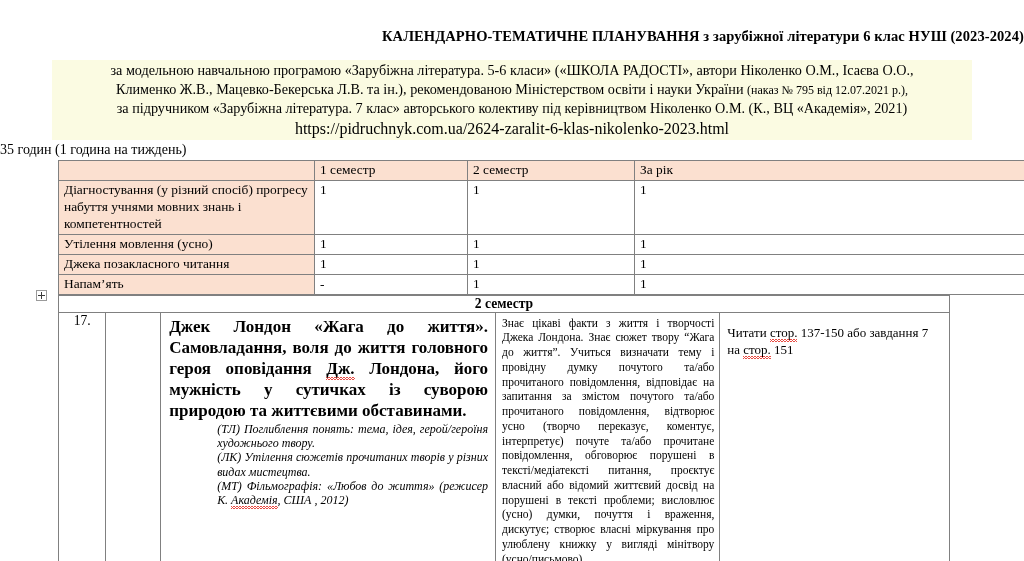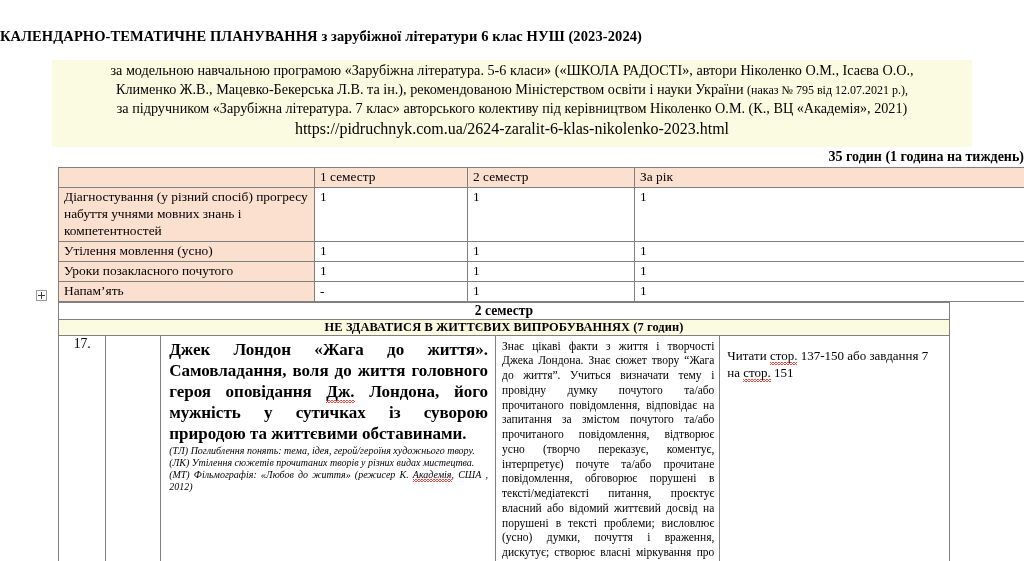--- a/index.html
+++ b/index.html
@@ -18,52 +18,52 @@
 
   .page {
     position: relative;
     width: 1024px;
     height: 561px;
     background: #ffffff;
   }
 
   
   .doc-title {
-    text-align: left;
+    text-align: right;
     font-weight: bold;
     font-size: 14.5px;
     letter-spacing: 0.1px;
     padding-top: 28px;
     line-height: 1.2;
   }
 
   
   .intro {
     margin: 15px 52px 0 52px;
     background: #fbfbe2;
     text-align: center;
     font-size: 14.2px;
     line-height: 1.32;
-    padding: 1px 4px 8px 4px;
+    padding: 1px 4px 1px 4px;
   }
   .intro p {
     margin: 0;
     text-align: center;
   }
   .intro .small {
     font-size: 12px;
   }
   .intro .url {
     font-size: 16px;
   }
 
   
   .hours-line {
-    text-align: right;
-    font-weight: bold;
+    text-align: left;
+    font-weight: normal;
     font-size: 14px;
     margin-top: 1px;
     line-height: 1.25;
   }
 
   
   .summary-wrap {
     margin: 2px 0 0 58px;
     width: 892px;
   }
@@ -168,24 +168,25 @@
     padding: 3px 7px 2px 8px;
   }
   .main-title {
     font-weight: bold;
     font-size: 17px;
     line-height: 1.24;
     text-align: justify;
   }
   .notes {
     font-style: italic;
-    font-size: 10px;
+    font-size: 12px;
     line-height: 1.19;
     text-align: justify;
     margin-top: 1px;
+    margin-left: 48px;
   }
   .notes p { margin: 0; }
 
   .out-cell {
     padding: 3px 5px 2px 6px;
     font-size: 11.5px;
     line-height: 1.285;
     text-align: justify;
   }
   .hw-cell {
@@ -245,21 +246,21 @@
         <td class="val col-c">1</td>
         <td class="val">1</td>
       </tr>
       <tr>
         <td class="label">Утілення мовлення (усно)</td>
         <td class="val col-b">1</td>
         <td class="val col-c">1</td>
         <td class="val">1</td>
       </tr>
       <tr>
-        <td class="label">Уроки позакласного почутого</td>
+        <td class="label">Джека позакласного читання</td>
         <td class="val col-b">1</td>
         <td class="val col-c">1</td>
         <td class="val">1</td>
       </tr>
       <tr>
         <td class="label">Напам’ять</td>
         <td class="val col-b">-</td>
         <td class="val col-c">1</td>
         <td class="val">1</td>
       </tr>
@@ -274,23 +275,20 @@
       <colgroup>
         <col class="c-num">
         <col class="c-date">
         <col class="c-main">
         <col class="c-out">
         <col class="c-hw">
       </colgroup>
       <tbody>
           <tr>
         <td class="semester-band" colspan="5">2 семестр</td>
-      </tr>
-      <tr>
-        <td class="theme-band" colspan="5">НЕ ЗДАВАТИСЯ В ЖИТТЄВИХ ВИПРОБУВАННЯХ (7 годин)</td>
       </tr>
       <tr>
         <td class="num-cell">17.</td>
         <td></td>
         <td>
           <div class="main-cell">
             <div class="main-title">Джек Лондон «Жага до життя». Самовладання, воля до життя головного героя оповідання <span class="sp">Дж.</span> Лондона, його мужність у сутичках із суворою природою та життєвими обставинами.</div>
             <div class="notes">
                   <p>(ТЛ)  Поглиблення понять: тема, ідея, герой/героїня художнього твору.</p>
                   <p>(ЛК) Утілення сюжетів прочитаних творів у різних видах мистецтва.</p>

